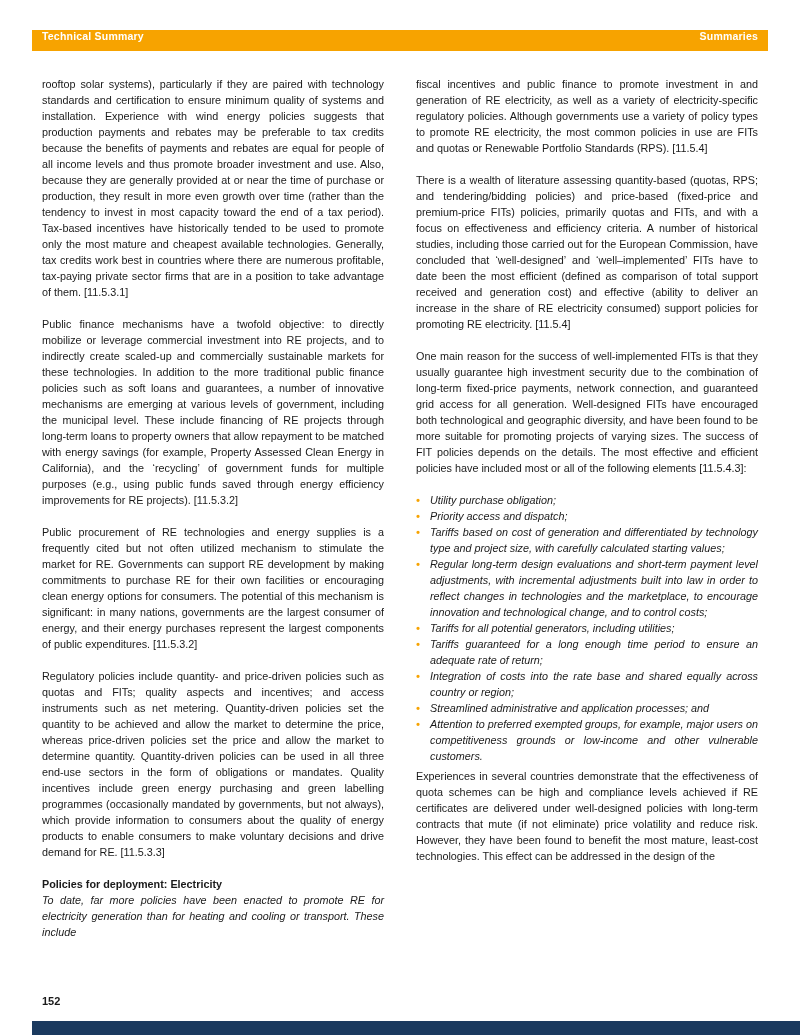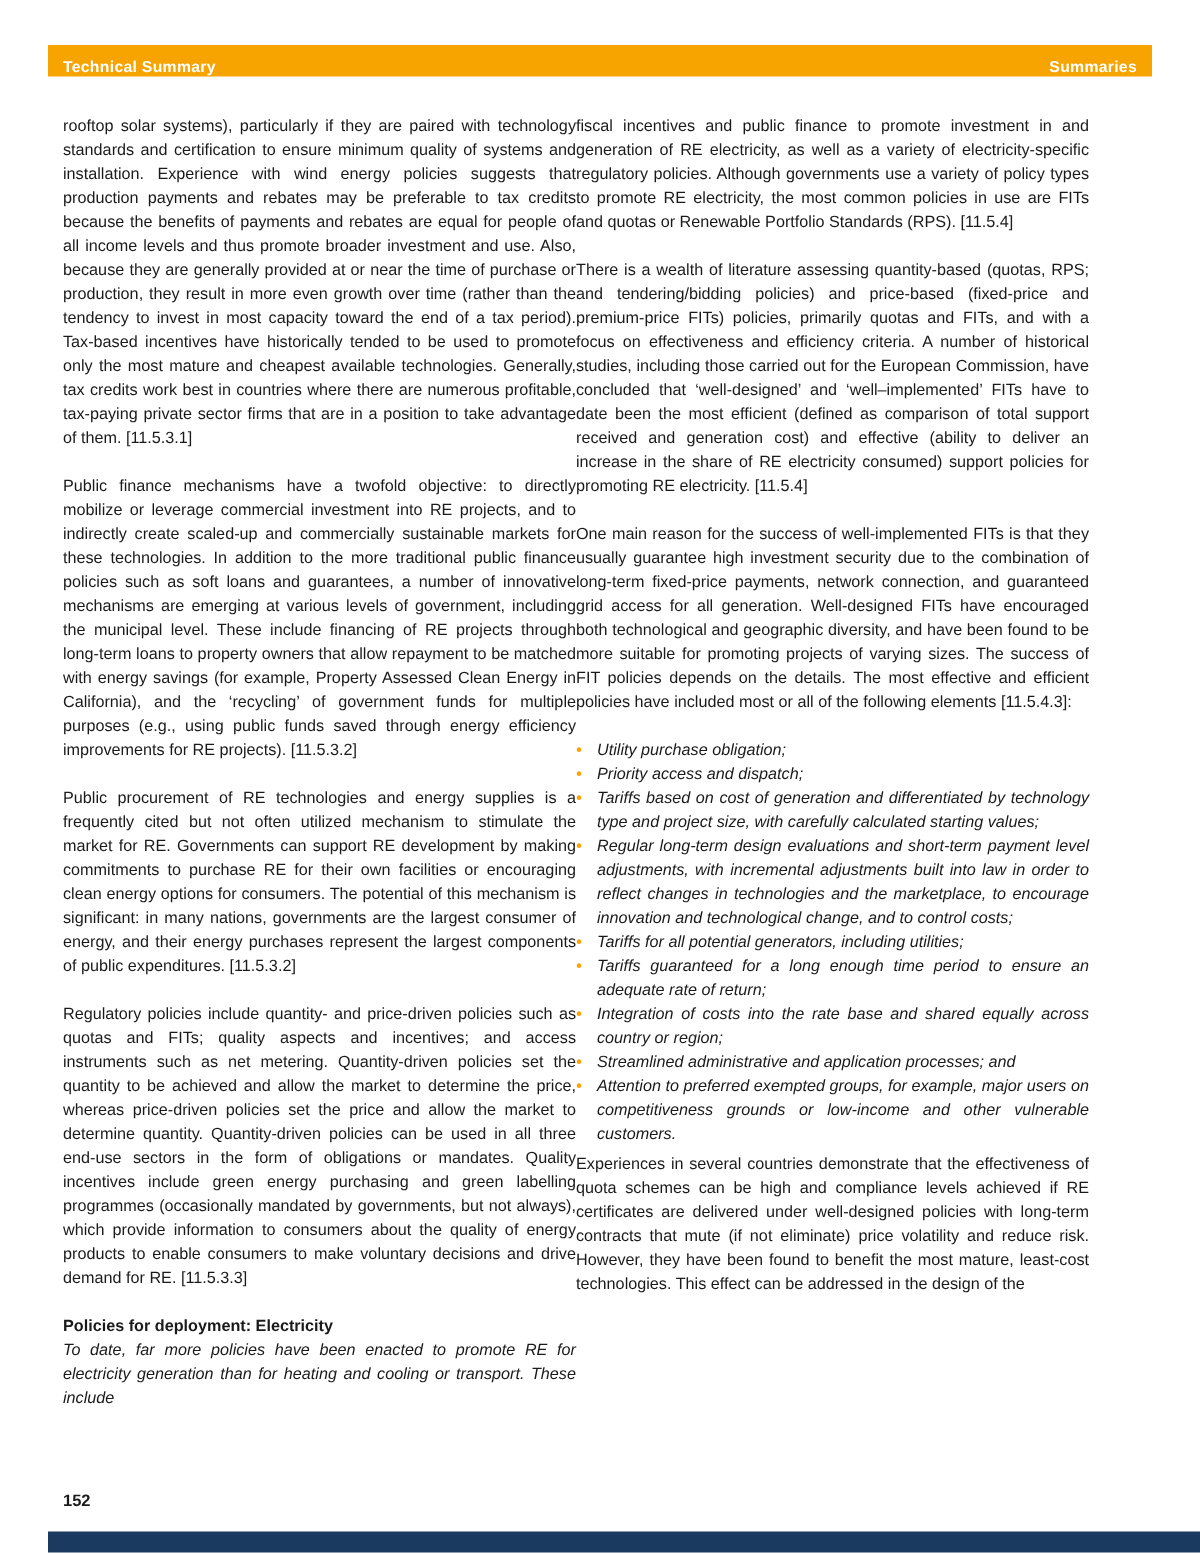--- a/index.html
+++ b/index.html
@@ -10,32 +10,32 @@
     color: #1a1a1a;
     position: relative;
     overflow: hidden;
   }
   .page { position: absolute; inset: 0; }
 
   .header-bar {
     position: absolute;
     left: 32px; right: 32px; top: 30px; height: 21px;
     background: #F7A300;
-    display: flex; justify-content: space-between; align-items: flex-end;
+    display: flex; justify-content: space-between; align-items: flex-start;
     padding: 0 10px; box-sizing: border-box;
   }
   .header-bar span {
     color: #ffffff; font-size: 10.5px; font-weight: bold;
     letter-spacing: 0.2px;
   }
 
   .columns {
     position: absolute;
     left: 42px; top: 76px; width: 716px;
-    display: flex; 
+    display: flex; gap: 32px;
   }
   .col { width: 342px; }
 
   .col p {
     margin: 0 0 16px 0;
     font-size: 10.8px; line-height: 16px;
     text-align: justify;
     hyphens: none;
   }
   .col h3 {

